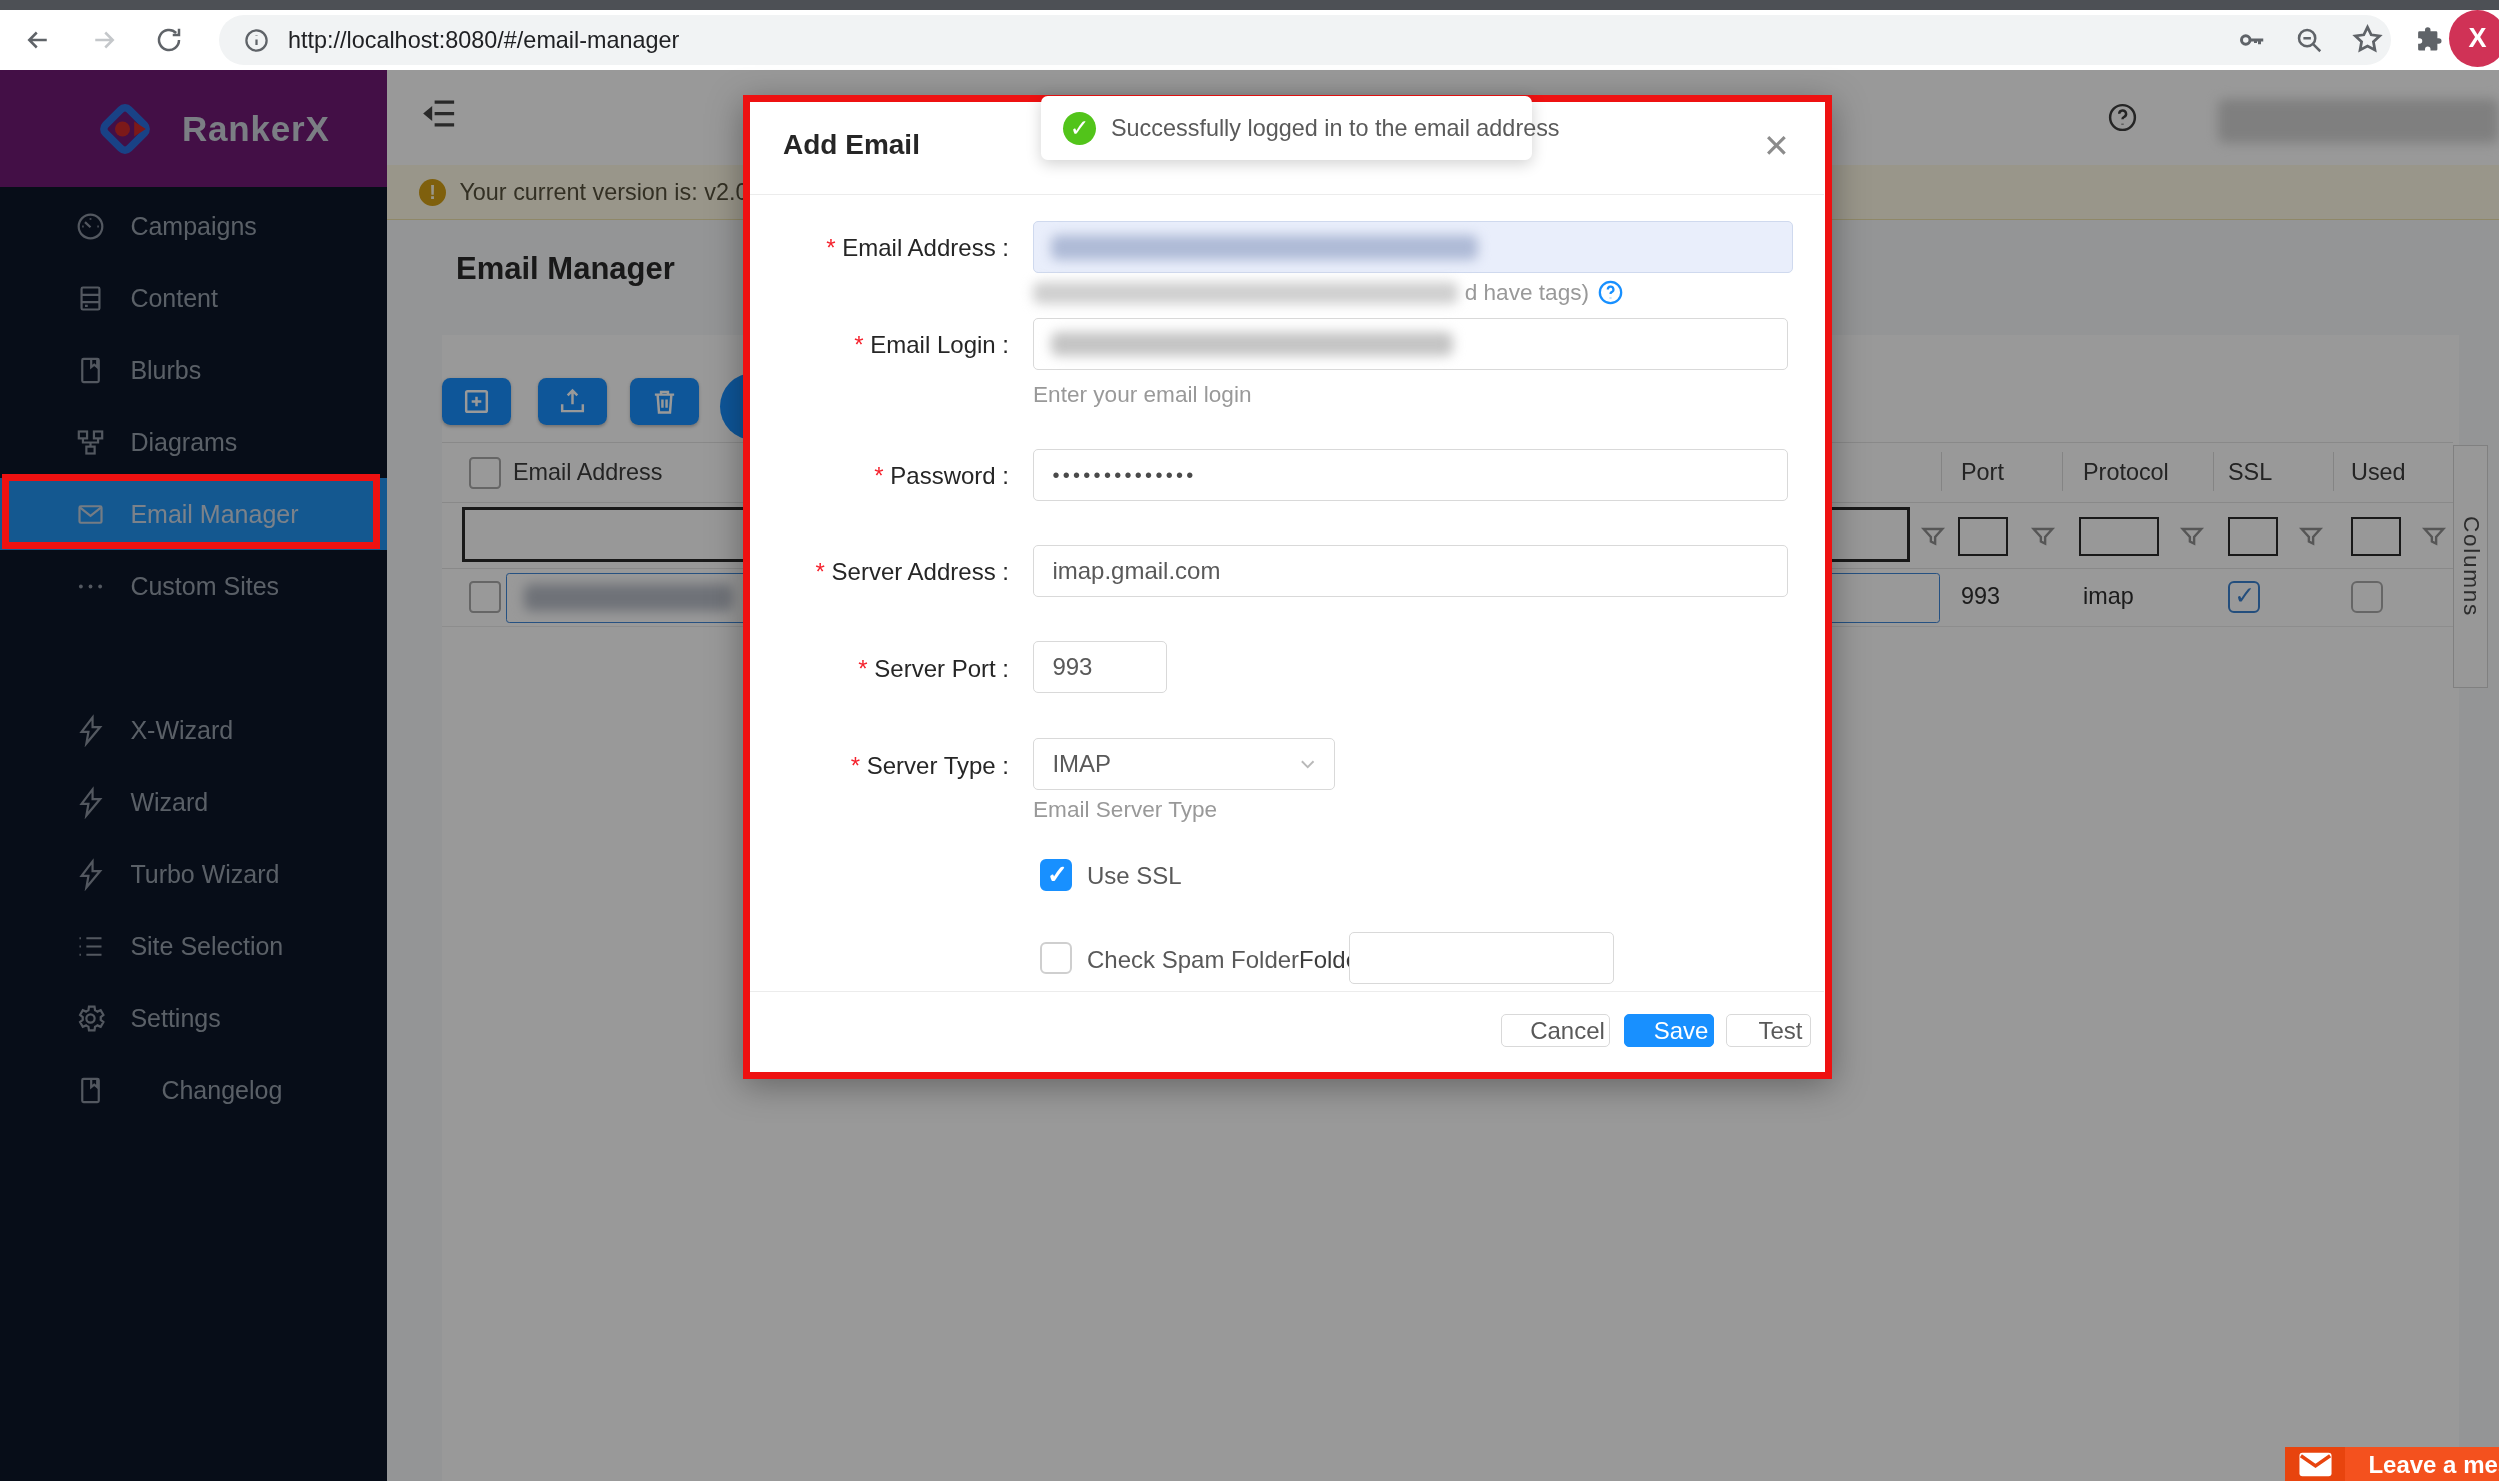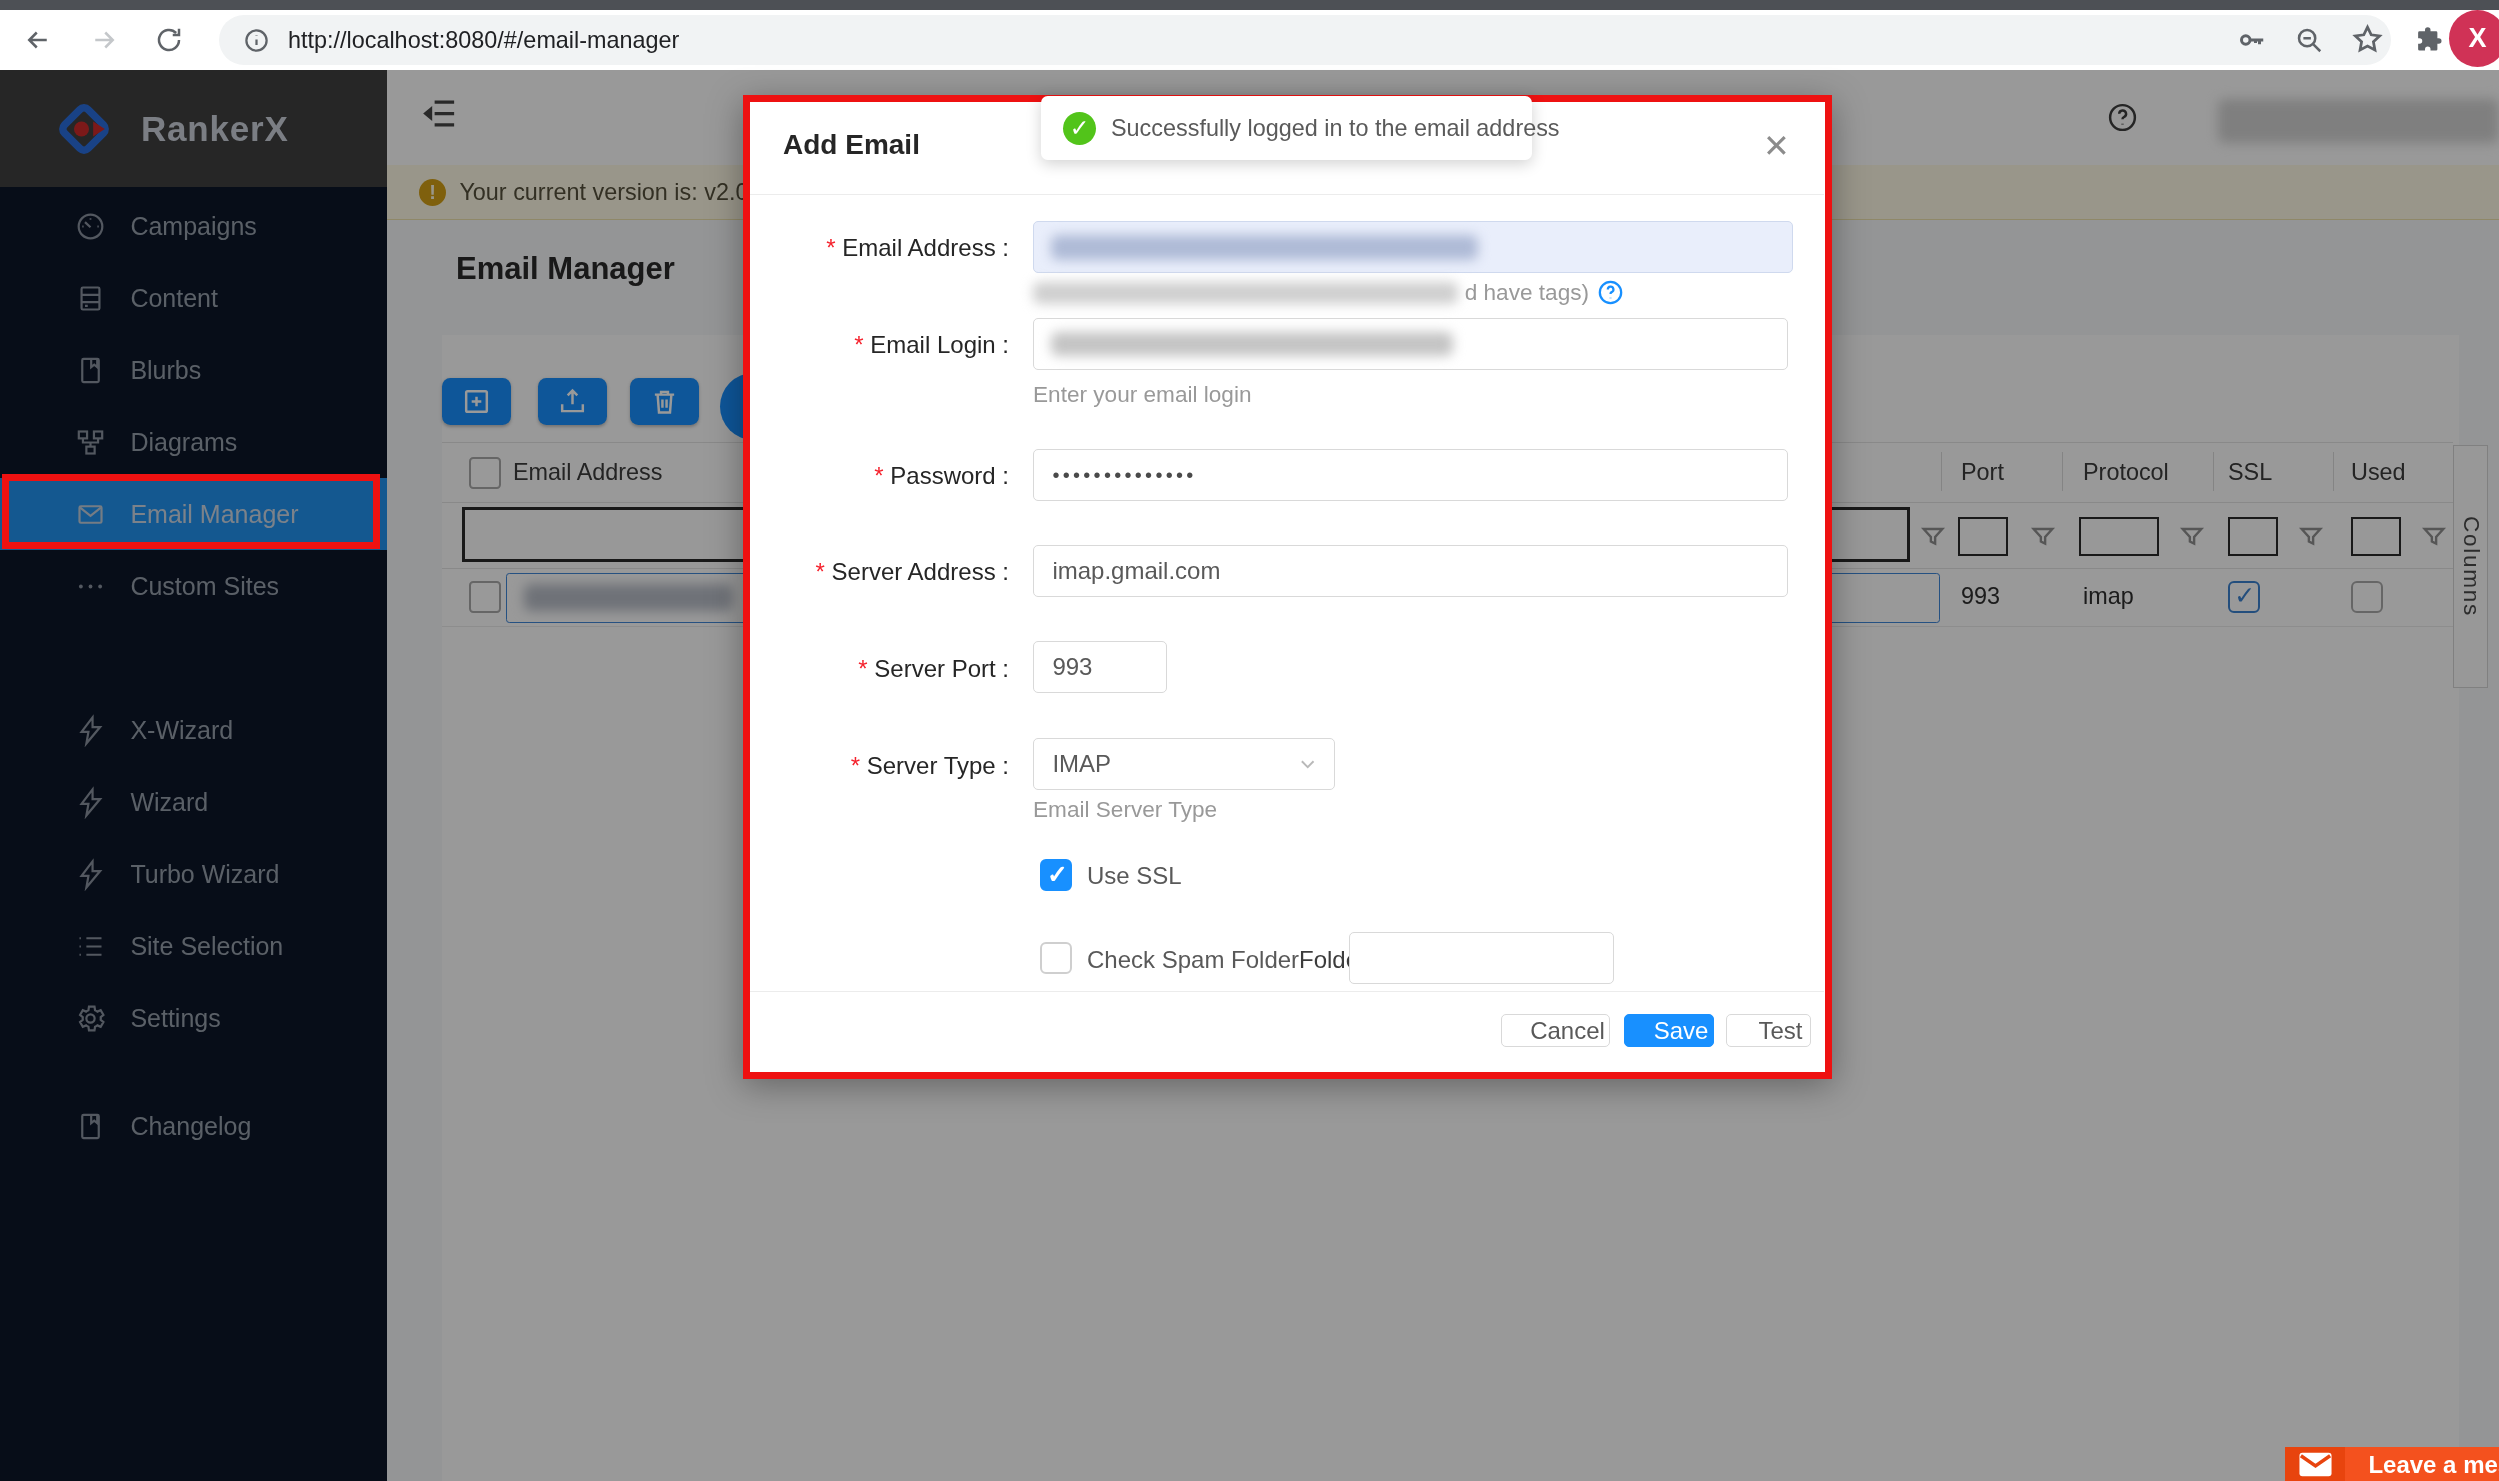--- a/index.html
+++ b/index.html
@@ -10,21 +10,21 @@
   
   .tabstrip{left:0;top:0;width:2500px;height:10px;background:#4d5055;}
   .toolbar{left:0;top:10px;width:2500px;height:60px;background:#fff;border-bottom:0.8px solid #d8d8d8;}
   .navic{top:25px;width:30px;height:30px;color:#5f6368;}
   .addrpill{left:219px;top:15px;width:2172px;height:50px;background:#f1f3f4;border-radius:27px;}
   .url{left:288px;top:27px;font-size:23.4px;color:#202124;}
   .avatar{left:2449px;top:10px;width:57px;height:57px;border-radius:50%;background:#d03256;
           color:#fff;font-size:27px;font-weight:bold;display:flex;align-items:center;justify-content:center;}
   
   .sidebar{left:0;top:70px;width:387px;height:1411px;background:#0c1628;}
-  .logo{left:0;top:0;width:387px;height:117px;background:#404040;display:flex;align-items:center;}
+  .logo{left:0;top:0;width:387px;height:117px;background:#701a75;display:flex;align-items:center;padding-left:41px;}
   .brand{color:#cdd3dc;font-size:35px;font-weight:bold;margin-left:22px;letter-spacing:0.8px;}
   .mitem{left:0;width:387px;height:72px;display:flex;align-items:center;color:#97a0ac;font-size:25px;}
   .mitem .mic{width:33px;height:33px;margin-left:74px;color:#8b93a0;flex:none;}
   .mitem .mlabel{margin-left:23.4px;white-space:nowrap;}
   .mitem.active{background:#2293f0;color:#cfd9e6;}
   .mitem.active .mic{color:#c3cfdd;}
   
   .mainbg{left:387px;top:70px;width:2113px;height:1411px;background:#f7f8fa;}
   .hdrbar{left:387px;top:70px;width:2113px;height:95px;background:#fff;}
   .verbar{left:387px;top:165px;width:2113px;height:54px;background:#fffbe6;border-bottom:0.8px solid #efe3ad;
@@ -252,21 +252,21 @@
     <div class="abs mitem" style="top:912px;">
       <span class="mic">
           <svg viewBox="0 0 24 24" fill="none" stroke="currentColor" stroke-width="1.6">
             <circle cx="12" cy="12" r="3"></circle>
             <path d="M19.4 13a7.5 7.5 0 0 0 0-2l2-1.6-2-3.4-2.4 1a7.6 7.6 0 0 0-1.7-1L14.9 3.4h-4L10.5 6a7.6 7.6 0 0 0-1.7 1l-2.4-1-2 3.4 2 1.6a7.5 7.5 0 0 0 0 2l-2 1.6 2 3.4 2.4-1a7.6 7.6 0 0 0 1.7 1l.4 2.6h4l.4-2.6a7.6 7.6 0 0 0 1.7-1l2.4 1 2-3.4z"></path>
           </svg>
         </span>
       <span class="mlabel">Settings</span>
       </div>
 
-    <div class="abs mitem" style="top:1020px;">
+    <div class="abs mitem" style="top:984px;gap:31px;">
       <span class="mic">
           <svg viewBox="0 0 24 24" fill="none" stroke="currentColor" stroke-width="1.6">
             <rect x="6" y="3.5" width="12" height="17" rx="1"></rect>
             <path d="M12.5 3.5v6l2.2-1.8 2.2 1.8v-6"></path>
           </svg>
         </span>
       <span class="mlabel">Changelog</span>
       </div>
   </div>
 

